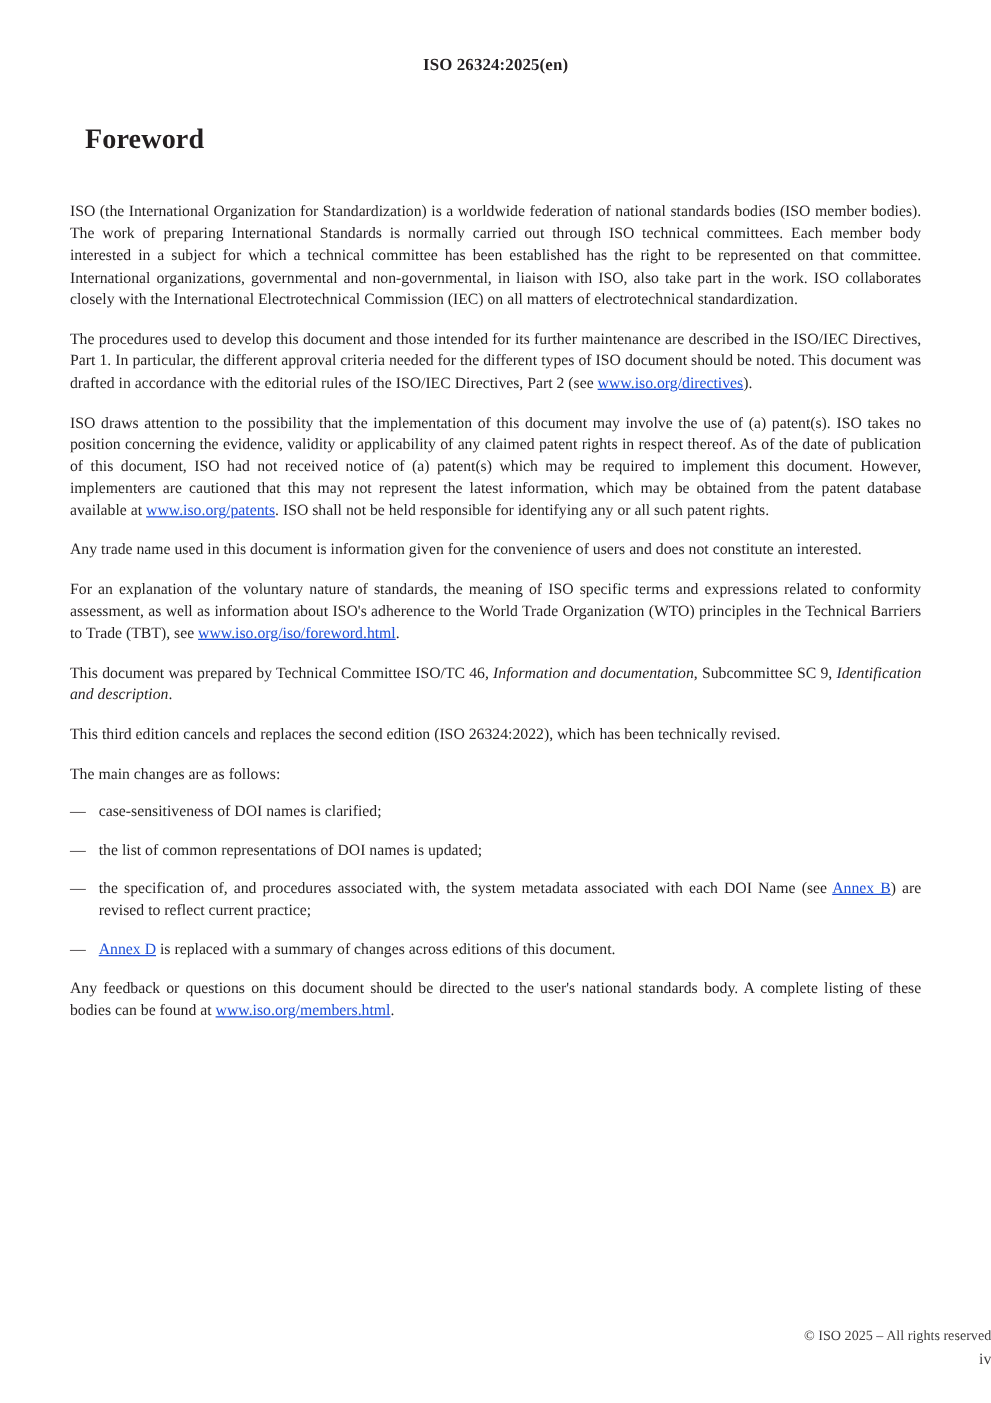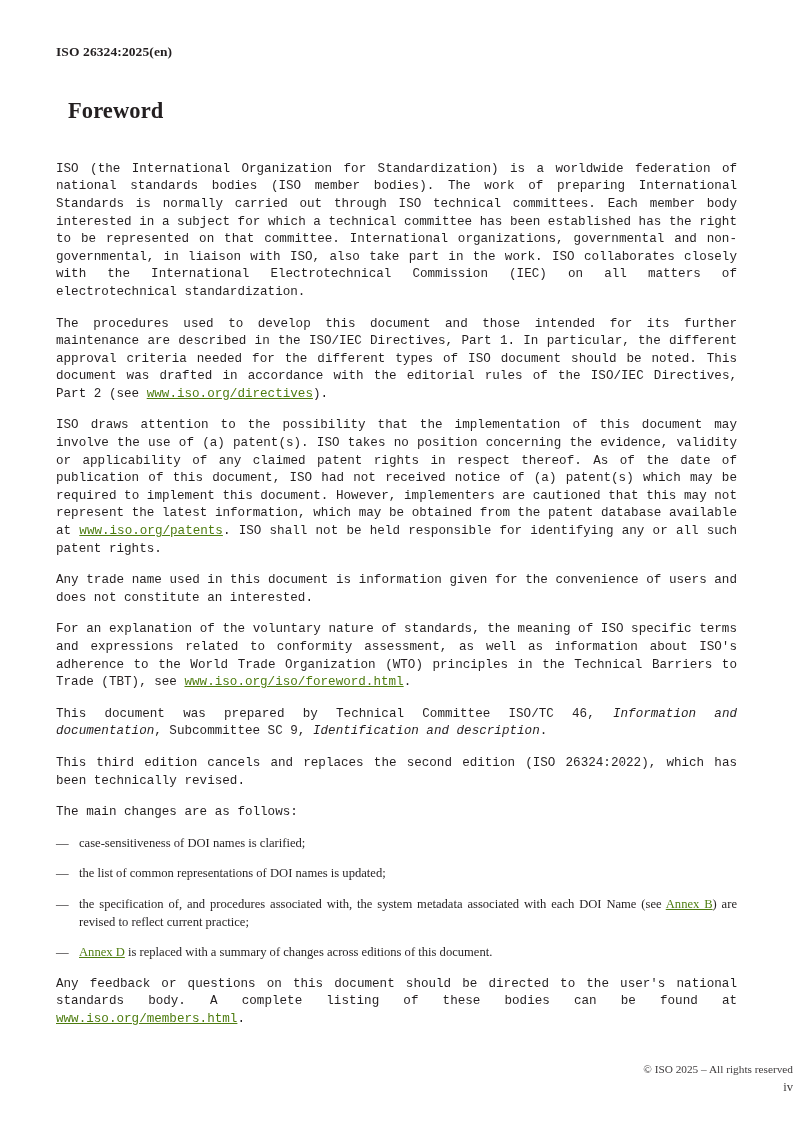--- a/index.html
+++ b/index.html
@@ -19,20 +19,21 @@
     overflow: hidden;
     box-sizing: border-box;
   }
   .content {
     position: absolute;
     left: 56px;
     top: 0;
     width: 681px;
   }
   .running-head {
+    text-align: center;
     font-size: 13.5px;
     font-weight: bold;
     letter-spacing: 0.1px;
     color: #231f20;
     padding-top: 44px;
   }
   h1.doc-heading {
     font-size: 22.5px;
     font-weight: bold;
     margin: 12px;
@@ -43,21 +44,20 @@
   }
   p.body-par {
     font-size: 12.6px;
     line-height: 17.6px;
     text-align: justify;
     text-justify: inter-word;
     margin: 0;
     padding-top: 14px;
     color: #231f20;
     hyphens: none;
-    font-family: Liberation Mono, monospace;
   }
   p.body-par.first {
     padding-top: 25px;
   }
   ul.change-list {
     list-style: none;
     margin: 0;
     padding: 0;
   }
   ul.change-list li {
@@ -70,21 +70,21 @@
     padding-left: 23px;
     color: #231f20;
   }
   ul.change-list li .dash {
     position: absolute;
     left: 0;
     width: 23px;
     text-align: left;
   }
   a.doc-link, span.doc-link {
-    color: #4d7c0f;
+    color: #1d4ed8;
     text-decoration: underline;
     text-underline-offset: 1px;
   }
   em.title-italic {
     font-style: italic;
   }
   .footer {
     position: absolute;
     left: 0;
     right: 0;

